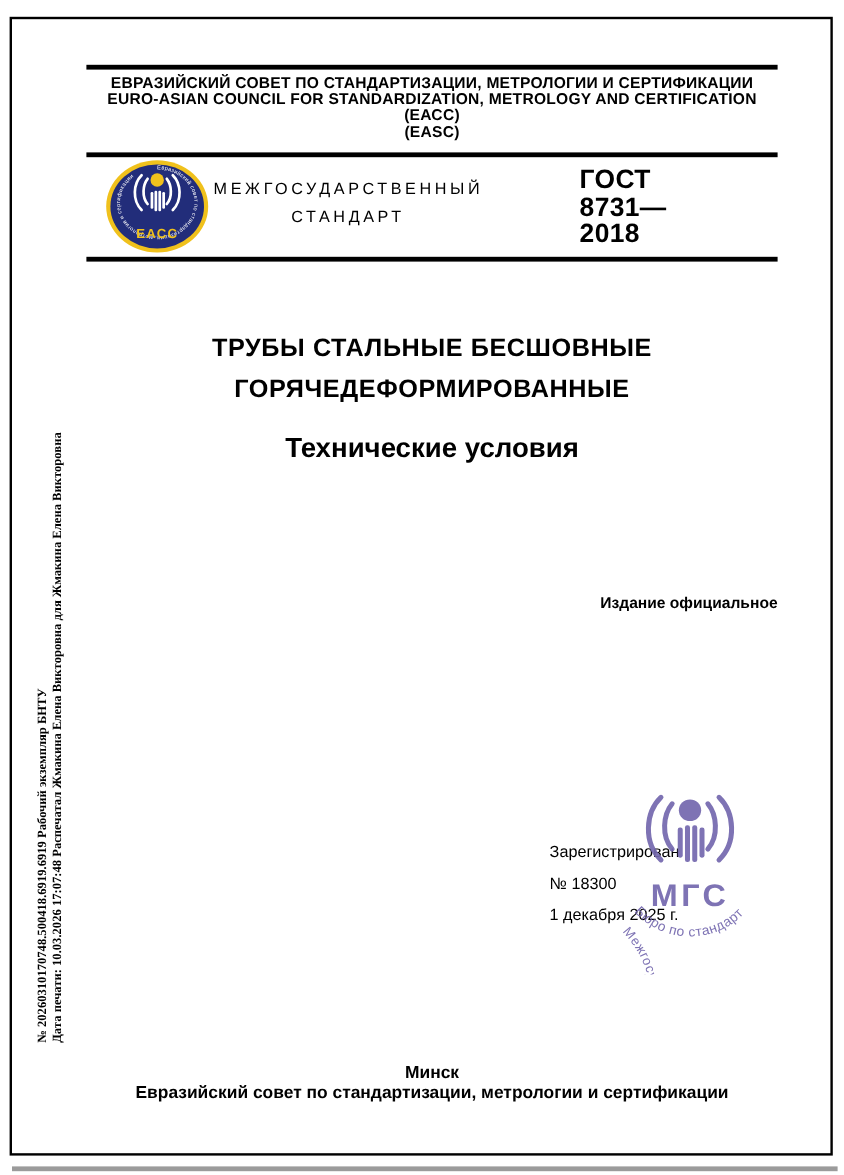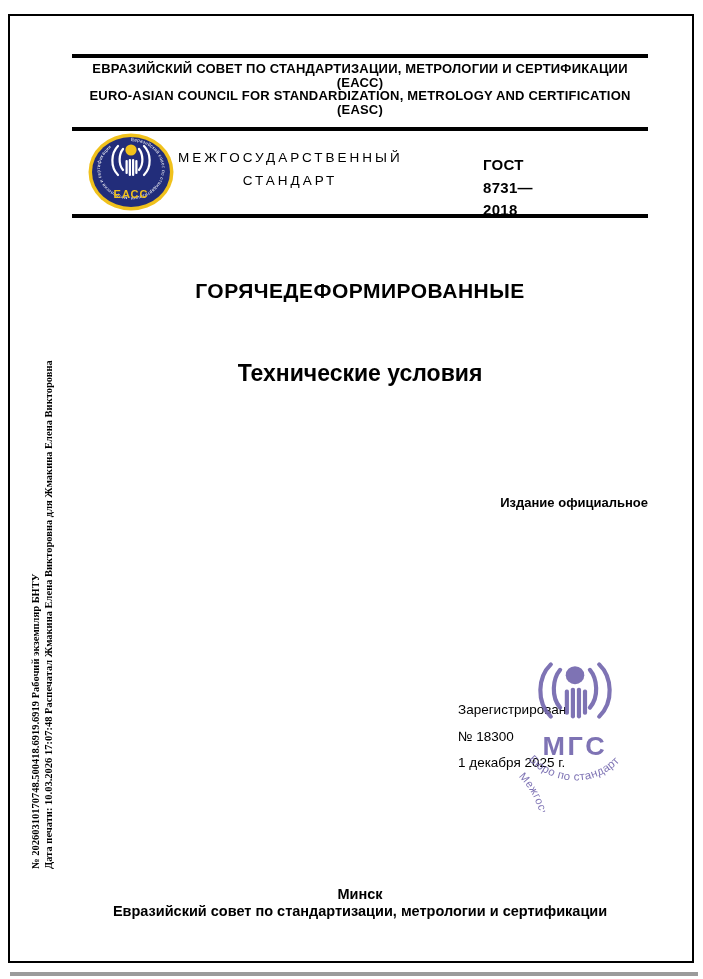--- a/index.html
+++ b/index.html
@@ -15,21 +15,21 @@
   #rule-bottom{top:214px}
 
   .council-header{position:absolute;left:60px;top:62px;width:600px;text-align:center;
     font-weight:bold;font-size:13px;line-height:13.5px;letter-spacing:.2px;}
 
   .logo-svg{position:absolute;left:88px;top:133px;width:86px;height:78px;}
 
   .type-block{position:absolute;left:178px;top:146px;width:224px;text-align:center;
     font-weight:normal;font-size:13.5px;letter-spacing:3px;line-height:23px;}
 
-  .code-block{position:absolute;left:483px;top:154px;font-weight:bold;font-size:15px;
+  .code-block{position:absolute;left:483px;top:139px;font-weight:bold;font-size:22px;
     line-height:22.5px;letter-spacing:.3px;}
 
   .title-block{position:absolute;left:72px;top:274px;width:576px;text-align:center;
     font-weight:bold;font-size:21px;line-height:34px;letter-spacing:.5px;}
   .subtitle{position:absolute;left:72px;top:360px;width:576px;text-align:center;
     font-weight:bold;font-size:23px;}
   .edition{position:absolute;left:72px;top:495px;width:576px;text-align:right;
     font-weight:bold;font-size:13px;}
 
   .registration{position:absolute;left:458px;top:697px;font-size:13.5px;line-height:26.5px;}
@@ -69,22 +69,22 @@
 </svg>
 
 <div class="sheet-border"></div>
 
 <div class="rule" id="rule-top"></div>
 <div class="rule" id="rule-mid"></div>
 <div class="rule" id="rule-bottom"></div>
 
 <div class="council-header">
   <div>ЕВРАЗИЙСКИЙ СОВЕТ ПО СТАНДАРТИЗАЦИИ, МЕТРОЛОГИИ И СЕРТИФИКАЦИИ</div>
+  <div>EURO-ASIAN COUNCIL FOR STANDARDIZATION, METROLOGY AND CERTIFICATION</div>
   <div>(ЕАСС)</div>
-  <div>EURO-ASIAN COUNCIL FOR STANDARDIZATION, METROLOGY AND CERTIFICATION</div>
   <div>(EASC)</div>
 </div>
 
 <svg class="logo-svg" viewBox="0 0 86 78">
   <ellipse cx="43" cy="39" rx="42.5" ry="38.5" fill="#f0c11c"></ellipse>
   <ellipse cx="43" cy="39" rx="39" ry="35" fill="#222d7a"></ellipse>
   <defs>
     <path id="logo-ring-path" d="M 43 8 A 31 28 0 1 1 42.99 8"></path>
   </defs>
   <text font-size="4.6" fill="#ffffff" letter-spacing="0.3" font-family="Liberation Sans, sans-serif">
@@ -100,20 +100,21 @@
   <div>СТАНДАРТ</div>
 </div>
 
 <div class="code-block">
   <div>ГОСТ</div>
   <div>8731—</div>
   <div>2018</div>
 </div>
 
 <div class="title-block">
+  <div>ТРУБЫ СТАЛЬНЫЕ БЕСШОВНЫЕ</div>
   <div>ГОРЯЧЕДЕФОРМИРОВАННЫЕ</div>
 </div>
 
 <div class="subtitle">Технические условия</div>
 
 <div class="edition">Издание официальное</div>
 
 <div class="registration">
   <div>Зарегистрирован</div>
   <div>№ 18300</div>

